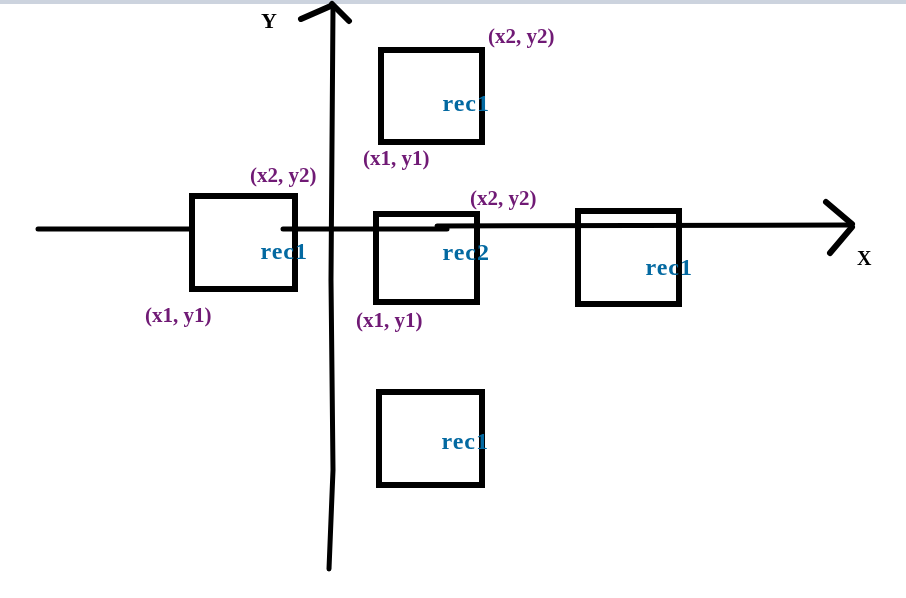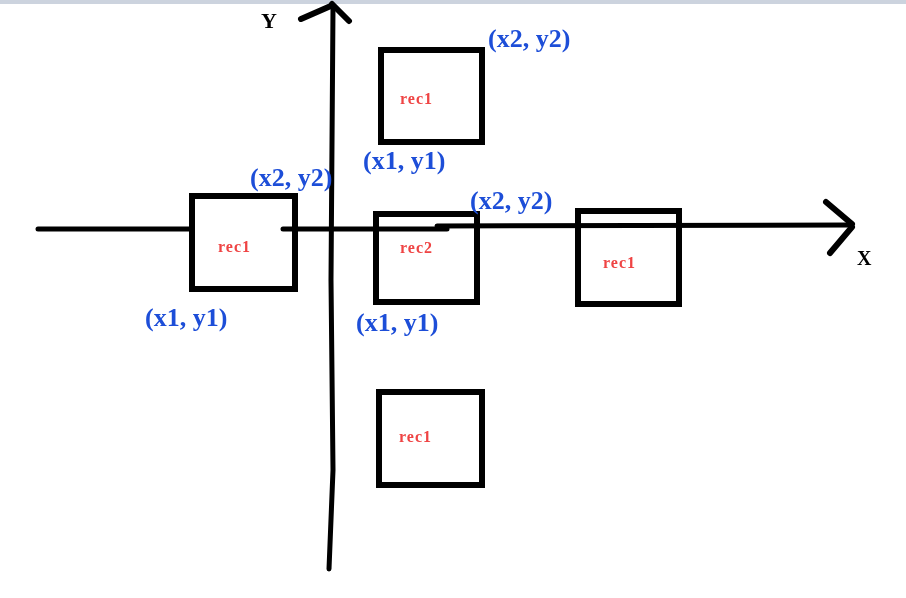--- a/index.html
+++ b/index.html
@@ -21,31 +21,31 @@
     position: absolute;
     left: 0; top: 0;
   }
   .lbl {
     position: absolute;
     white-space: nowrap;
     line-height: 1.1;
     user-select: none;
   }
   .corner-lbl {
-    font-size: 26px;
+    font-size: 21px;
     font-weight: 600;
-    color: #1d4ed8;
+    color: #701a75;
   }
   .rect-lbl {
     width: 90px;
-    text-align: left;
-    font-size: 16px;
+    text-align: right;
+    font-size: 24px;
     font-weight: 600;
     letter-spacing: 1px;
-    color: #ef4444;
+    color: #0369a1;
   }
   .axis-lbl {
     font-weight: 600;
     color: #000000;
   }
   .y-axis-lbl { font-size: 22px; }
   .x-axis-lbl { font-size: 20px; }
 </style>
 </head>
 <body>

